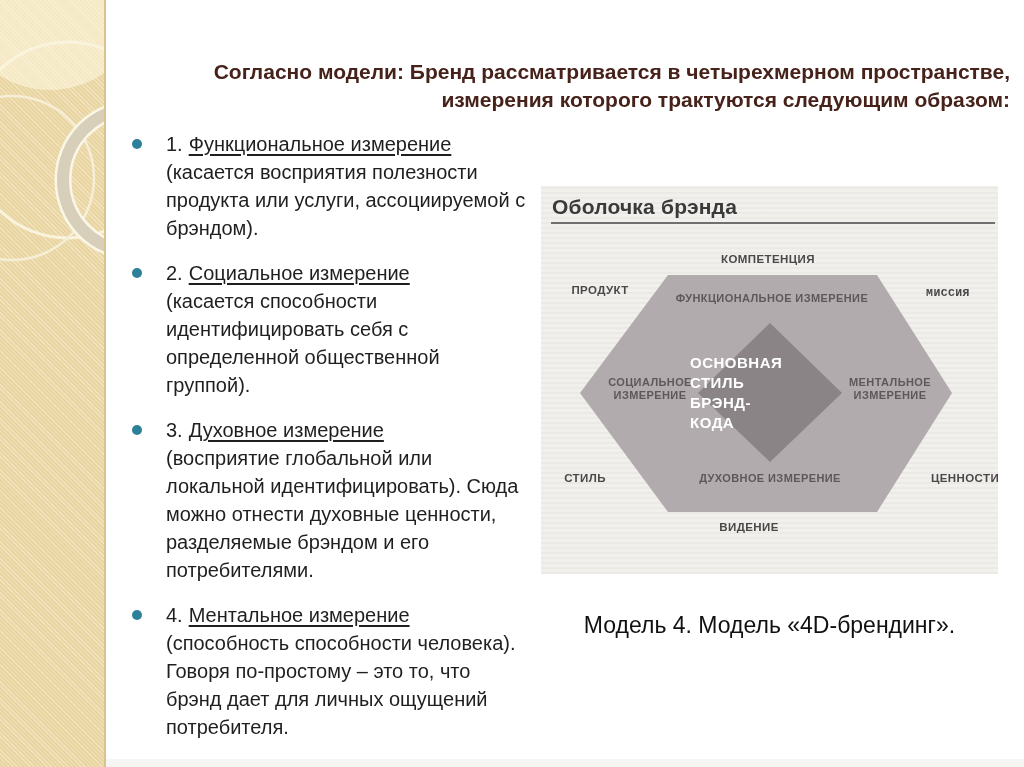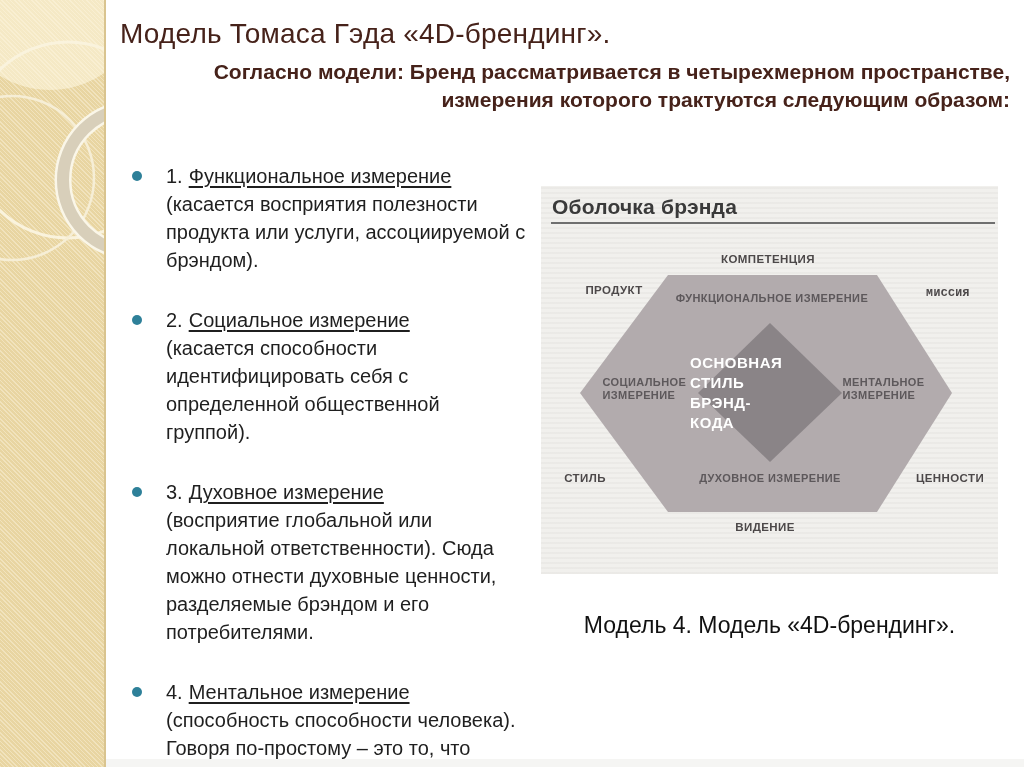--- a/index.html
+++ b/index.html
@@ -47,21 +47,21 @@
   }
   .subtitle span{display:block;}
 
   
   .bullets{
     position:absolute;left:122px;top:130px;width:404px;
     list-style:none;
     color:var(--body-text);
     font-size:20px;line-height:28px;
   }
-  .bullets li{position:relative;padding-left:44px;margin-bottom:17px;margin-top:32px;}
+  .bullets li{position:relative;padding-left:44px;margin-bottom:17px;}
   .bullets .dot{
     position:absolute;left:10px;top:9px;width:10px;height:10px;border-radius:50%;
     background:var(--bullet-teal);
   }
   .bullets .num{margin-right:6px;}
   .term-line{display:block;}
   .term-line u{text-decoration:underline;text-decoration-thickness:1.5px;text-underline-offset:3px;}
 
   
   .diagram{
@@ -79,21 +79,21 @@
     position:absolute;left:10px;right:3px;top:36px;height:0;
     border-top:2px solid #6f6f6f;
   }
   .diagram svg{position:absolute;left:0;top:0;}
   .hex{fill:var(--hexagon-gray);}
   .dia{fill:var(--diamond-gray);}
 
   .dlabel{
     position:absolute;transform:translate(-50%,-50%);
     font-size:11.5px;font-weight:700;color:var(--diagram-text);
-    letter-spacing:0.4px;text-align:left;white-space:nowrap;
+    letter-spacing:0.4px;text-align:center;white-space:nowrap;
   }
   .dlabel.inner{color:#5d585b;font-size:11px;}
   .dlabel.wrap{white-space:normal;width:95px;line-height:13px;}
   .diamond-text{
     position:absolute;left:229px;top:207px;transform:translate(-50%,-50%);
     color:#ffffff;font-weight:700;font-size:15px;line-height:20px;
     letter-spacing:0.5px;width:160px;
   }
   .diamond-text span{display:block;}
 
@@ -116,64 +116,63 @@
   <div class="strip">
     <svg width="106" height="767" viewBox="0 0 106 767">
       <circle cx="50" cy="-5" r="95" fill="rgba(255,250,228,0.55)"></circle>
       <circle cx="68" cy="140" r="98" fill="none" stroke="#faf3dd" stroke-width="3"></circle>
       <circle cx="12" cy="178" r="82" fill="none" stroke="#f6eed6" stroke-width="2.5"></circle>
       <circle cx="135" cy="180" r="72" fill="none" stroke="#faf6e8" stroke-width="17"></circle>
       <circle cx="135" cy="180" r="72" fill="none" stroke="#d8cfba" stroke-width="12"></circle>
     </svg>
   </div>
 
-  <h1 class="title">Модель Томаса Гэда «4D-брендинг».</h1>
   <div class="subtitle">
     <span>Согласно модели: Бренд рассматривается в четырехмерном пространстве,</span>
     <span>измерения которого трактуются следующим образом:</span>
   </div>
 
   <ul class="bullets">
     <li>
       <span class="dot"></span>
       <span class="term-line"><span class="num">1.</span><u>Функциональное измерение</u></span>
       <span class="rest">(касается восприятия полезности продукта или услуги, ассоциируемой с брэндом).</span>
     </li>
     <li>
       <span class="dot"></span>
       <span class="term-line"><span class="num">2.</span><u>Социальное измерение</u></span>
       <span class="rest">(касается способности идентифицировать себя с определенной общественной группой).</span>
     </li>
     <li>
       <span class="dot"></span>
       <span class="term-line"><span class="num">3.</span><u>Духовное измерение</u></span>
-      <span class="rest">(восприятие глобальной или локальной ответственности). Сюда можно отнести духовные ценности, разделяемые брэндом и его потребителями.</span>
+      <span class="rest">(восприятие глобальной или локальной идентифицировать). Сюда можно отнести духовные ценности, разделяемые брэндом и его потребителями.</span>
     </li>
     <li>
       <span class="dot"></span>
       <span class="term-line"><span class="num">4.</span><u>Ментальное измерение</u></span>
       <span class="rest">(способность способности человека). Говоря по-простому – это то, что брэнд дает для личных ощущений потребителя.</span>
     </li>
   </ul>
 
   <div class="diagram">
     <div class="diagram-header">Оболочка брэнда</div>
     <div class="diagram-rule"></div>
 
     <svg width="457" height="388" viewBox="0 0 457 388">
       <polygon class="hex" points="127,89 336,89 411,207 336,326 127,326 39,207"></polygon>
       <polygon class="dia" points="229,137 301,207 229,276 157,207"></polygon>
     </svg>
 
     <div class="dlabel" style="left:227px;top:73px;">КОМПЕТЕНЦИЯ</div>
-    <div class="dlabel" style="left:59px;top:104px;margin-left:14px;">ПРОДУКТ</div>
+    <div class="dlabel" style="left:59px;top:104px;">ПРОДУКТ</div>
     <div class="dlabel" style="left:407px;top:106px;font-family:Liberation Mono, monospace;">МИССИЯ</div>
     <div class="dlabel" style="left:44px;top:292px;">СТИЛЬ</div>
-    <div class="dlabel" style="left:409px;top:292px;">ЦЕННОСТИ</div>
-    <div class="dlabel" style="left:224px;top:341px;">ВИДЕНИЕ</div>
+    <div class="dlabel" style="left:424px;top:292px;">ЦЕННОСТИ</div>
+    <div class="dlabel" style="left:208px;top:341px;">ВИДЕНИЕ</div>
 
     <div class="dlabel inner" style="left:231px;top:112px;">ФУНКЦИОНАЛЬНОЕ ИЗМЕРЕНИЕ</div>
     <div class="dlabel inner wrap" style="left:109px;top:203px;">СОЦИАЛЬНОЕ ИЗМЕРЕНИЕ</div>
     <div class="dlabel inner wrap" style="left:349px;top:203px;">МЕНТАЛЬНОЕ ИЗМЕРЕНИЕ</div>
     <div class="dlabel inner" style="left:229px;top:292px;">ДУХОВНОЕ ИЗМЕРЕНИЕ</div>
 
     <div class="diamond-text">
       <span>ОСНОВНАЯ</span>
       <span>СТИЛЬ</span>
       <span>БРЭНД-</span>

